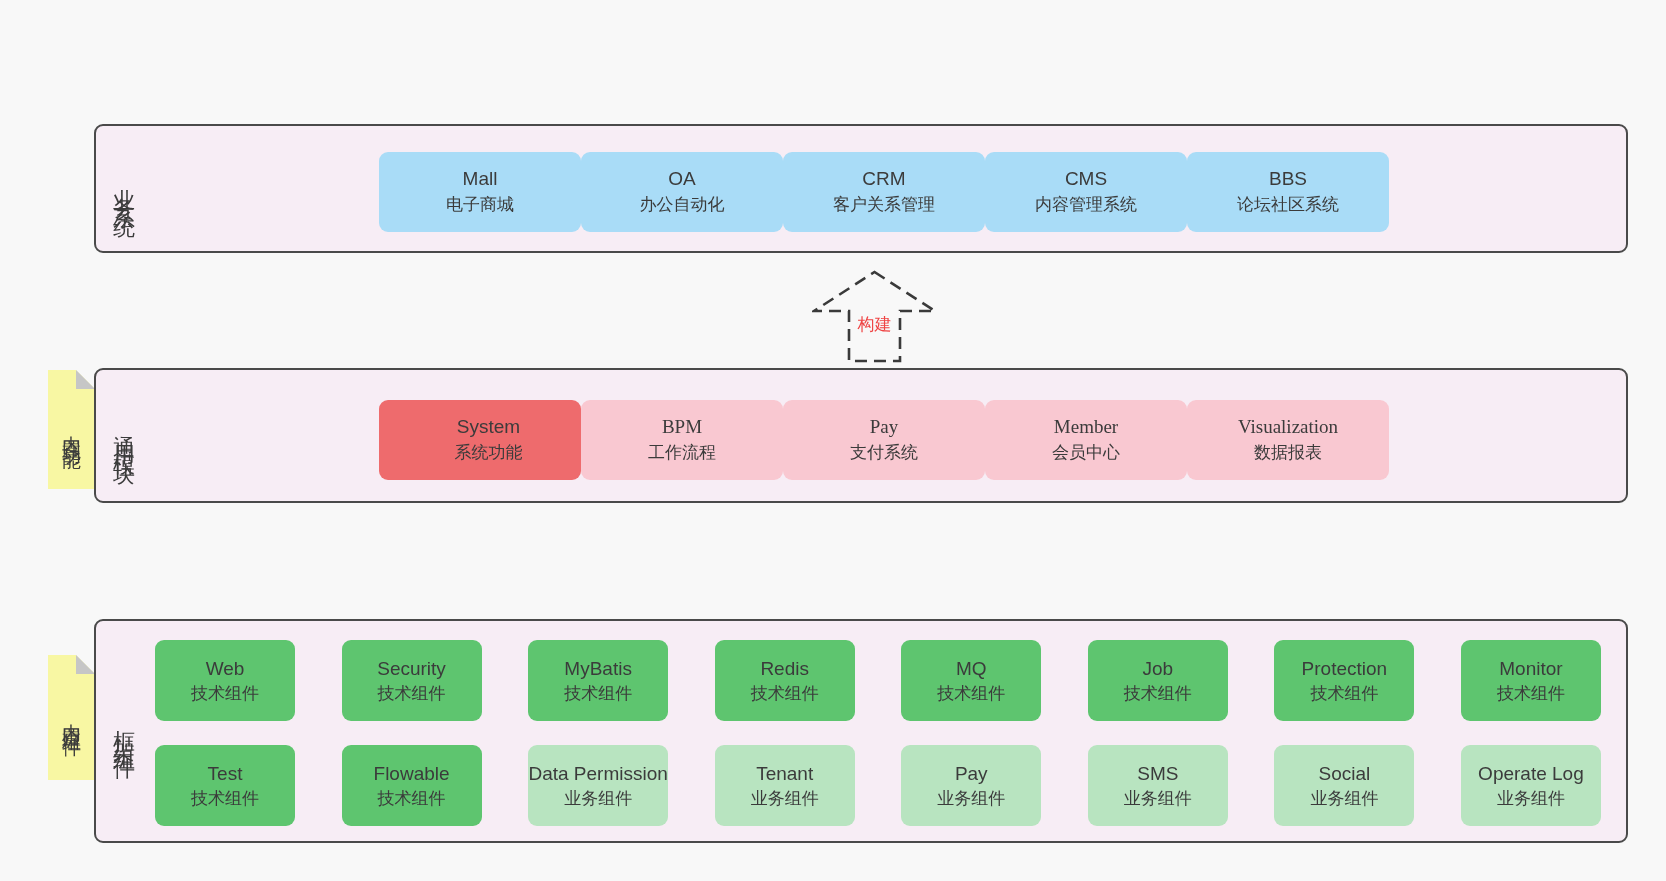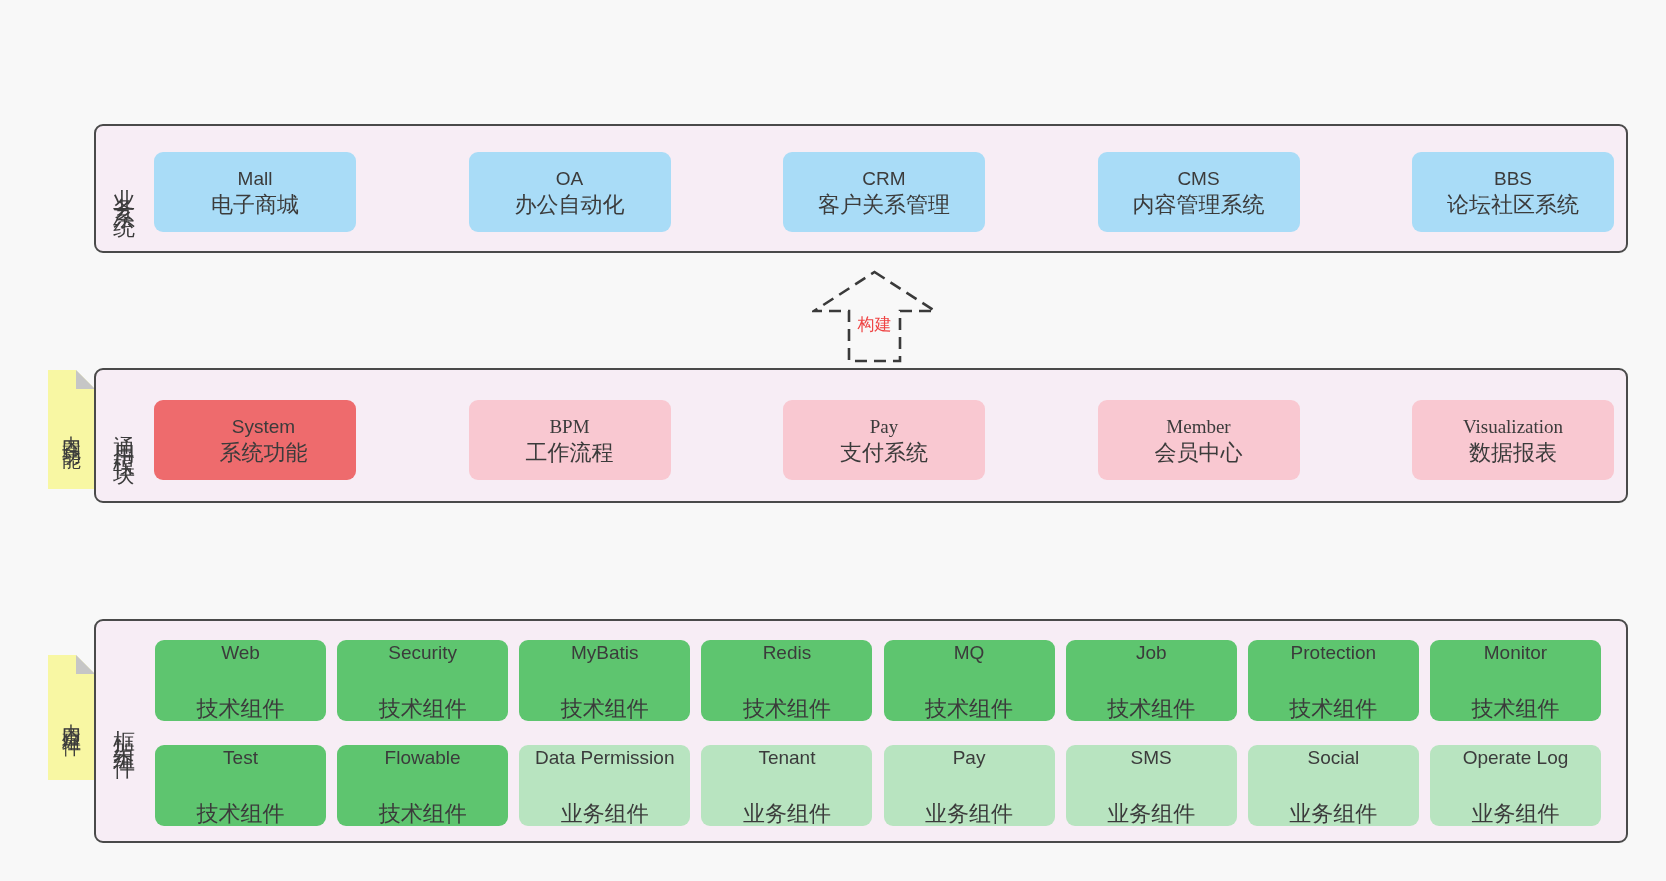--- a/index.html
+++ b/index.html
@@ -31,38 +31,38 @@
     position: absolute; left: 8px; top: 0; bottom: 0; width: 40px;
     display: grid; place-items: center;
   }
   .vlabel span {
     writing-mode: vertical-lr; text-orientation: upright;
     font-size: 22px; letter-spacing: 9px; color: #3b3b3b;
   }
 
   
   .row { position: absolute; display: flex; justify-content: space-between; }
-  .row-6  { left: 58px; right: 12px; height: 80px; }
+  .row-6  { left: 58px; right: 12px; height: 80px; justify-content: center; }
   .row-b  { top: 26px; }
   .row-m  { top: 30px; }
   .row-8  { left: 59px; right: 25px; height: 81px; }
   .row-c1 { top: 19px; }
   .row-c2 { top: 124px; }
 
   .box {
     display: flex; flex-direction: column;
     align-items: center; justify-content: center;
     text-align: center;
     border-radius: 9px;
     line-height: 26px;
   }
   .row-6 .box { width: 202px; }
-  .row-8 .box { width: 171px; line-height: 25px; justify-content: space-between; }
+  .row-8 .box { width: 140px; line-height: 25px; }
   .box .en { font-size: 19px; }
-  .box .zh { font-size: 22px; }
+  .box .zh { font-size: 17px; }
   .blue { background: #a9dcf7; }
   .red  { background: #ee6b6d; padding-left: 17px; }
   .pink { background: #f9c8d1; font-family: Liberation Serif, serif; }
   .g1   { background: #5ec56f; }
   .g2   { background: #b8e4c0; }
 
   
   .arrow { position: absolute; z-index: 2; }
   .arrow svg { display: block; width: 100%; height: 100%; }
   .arrow .alabel {

